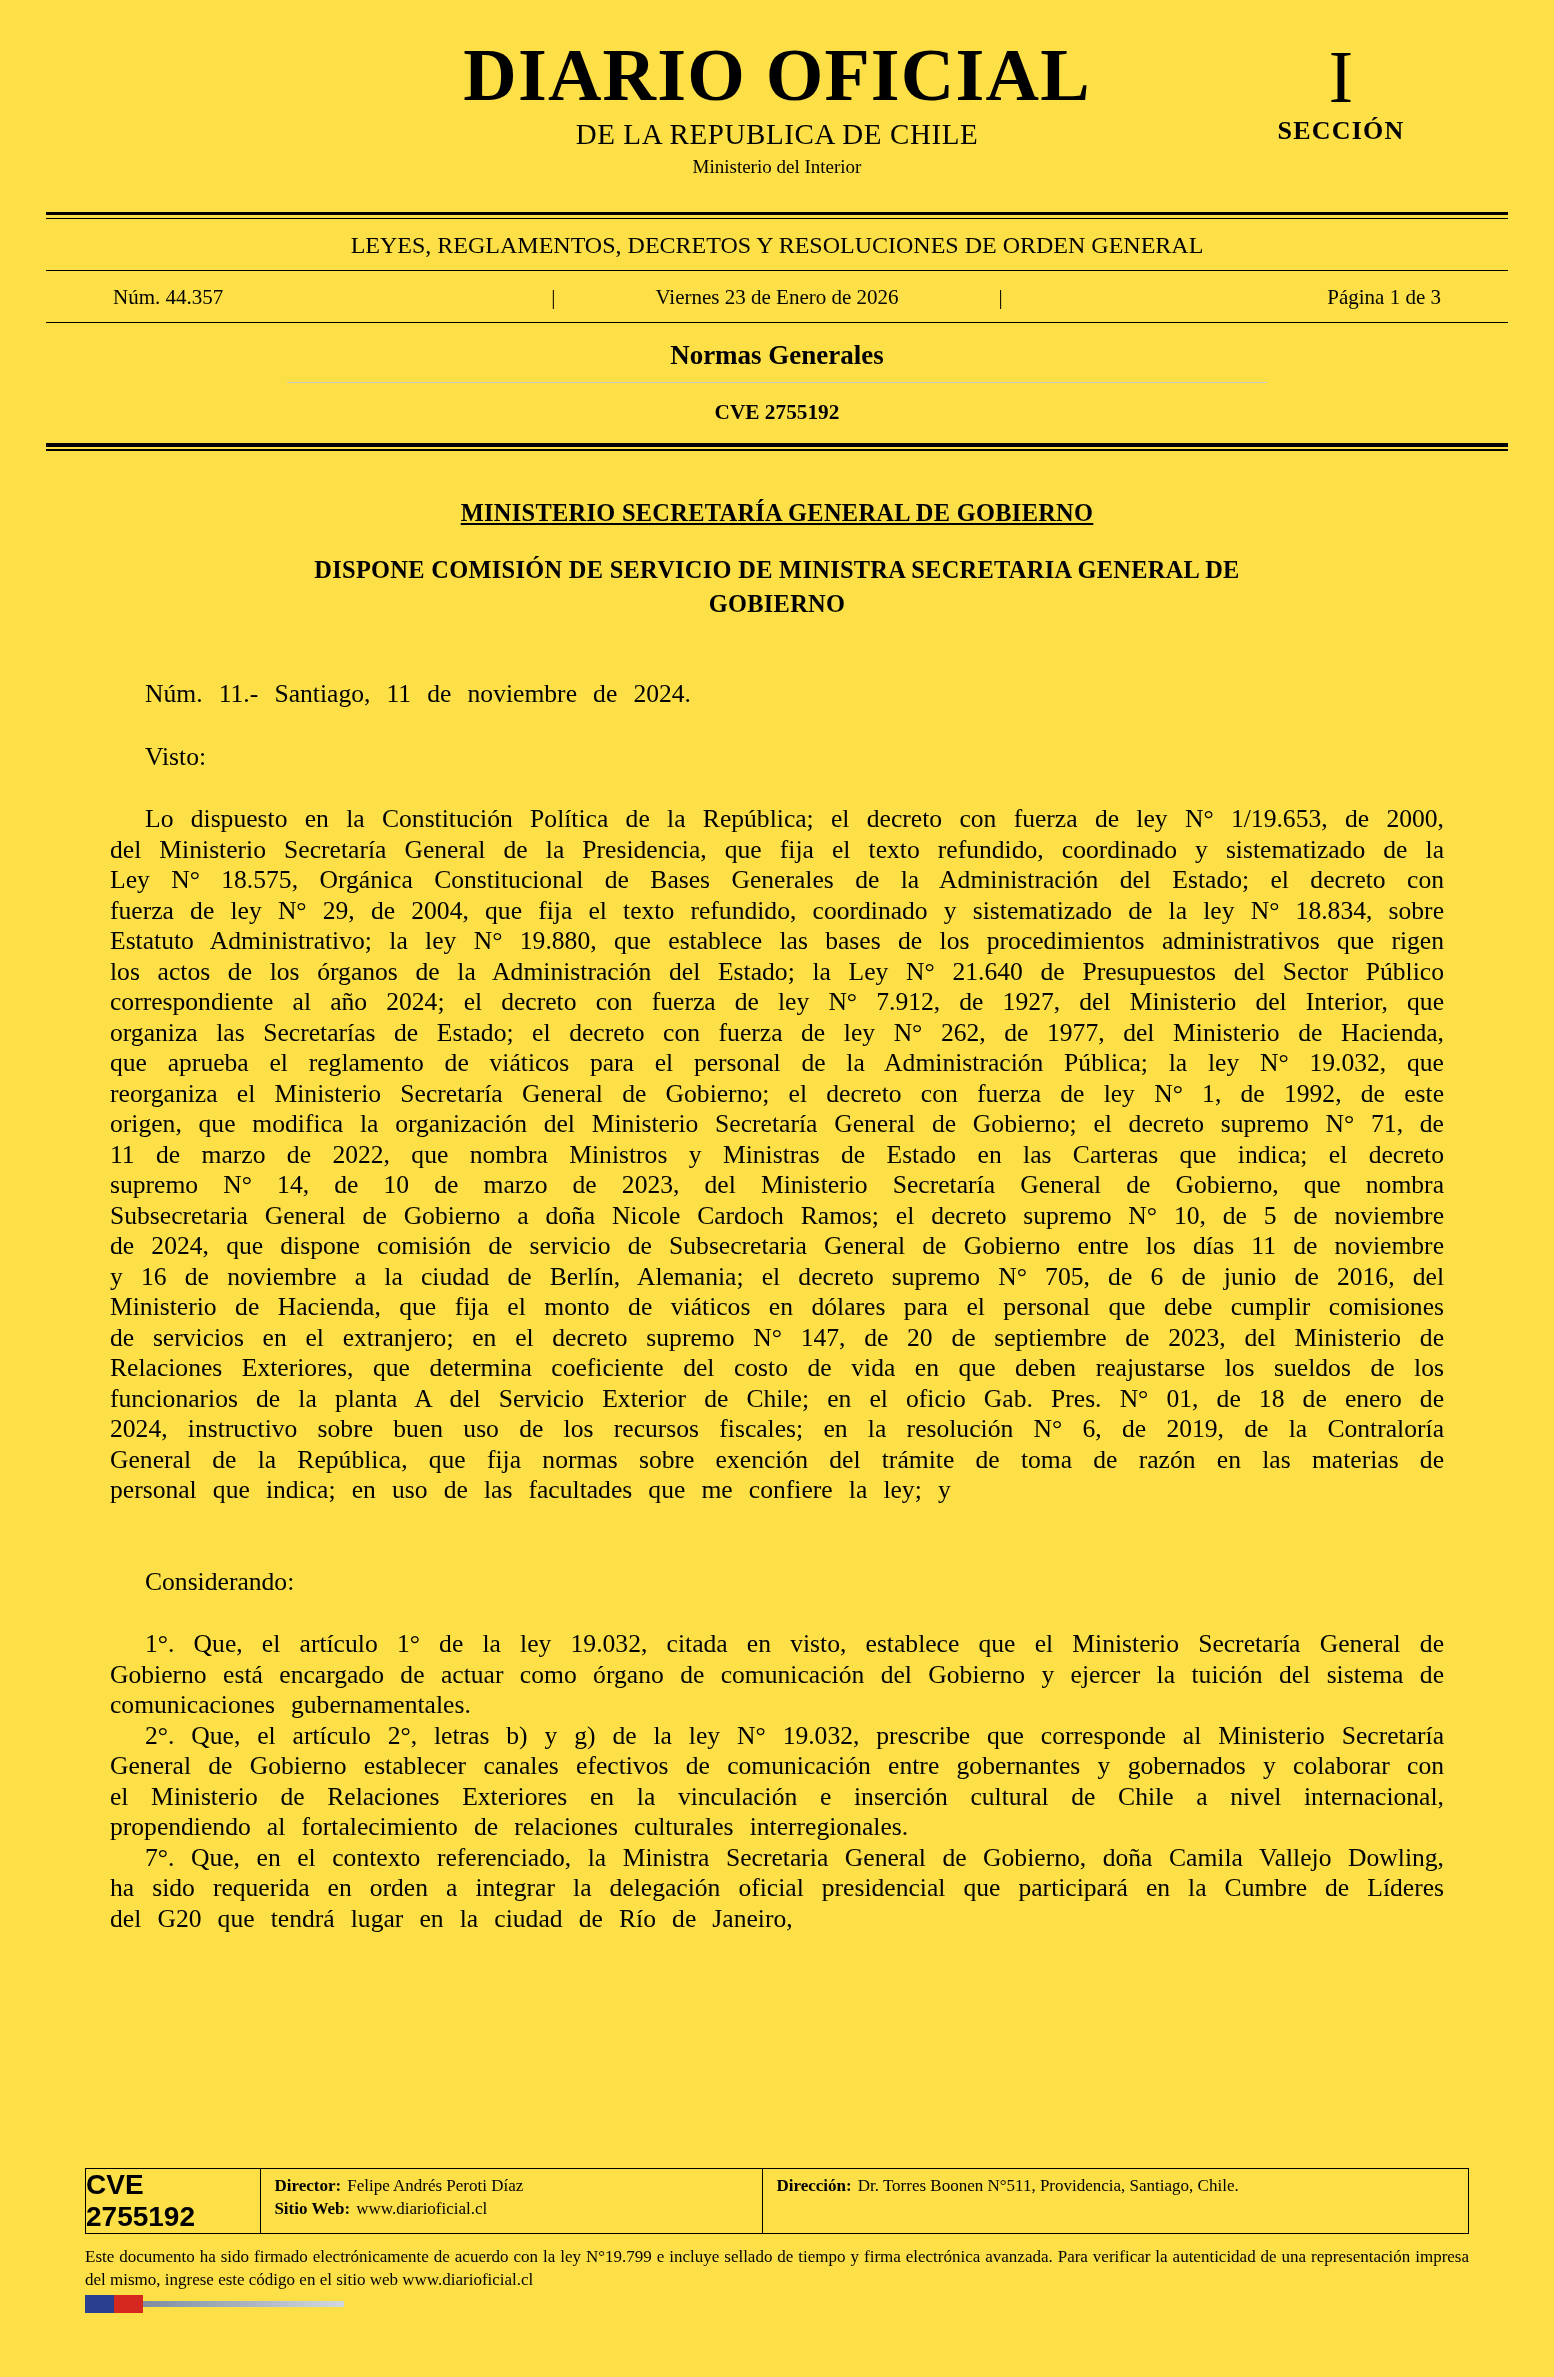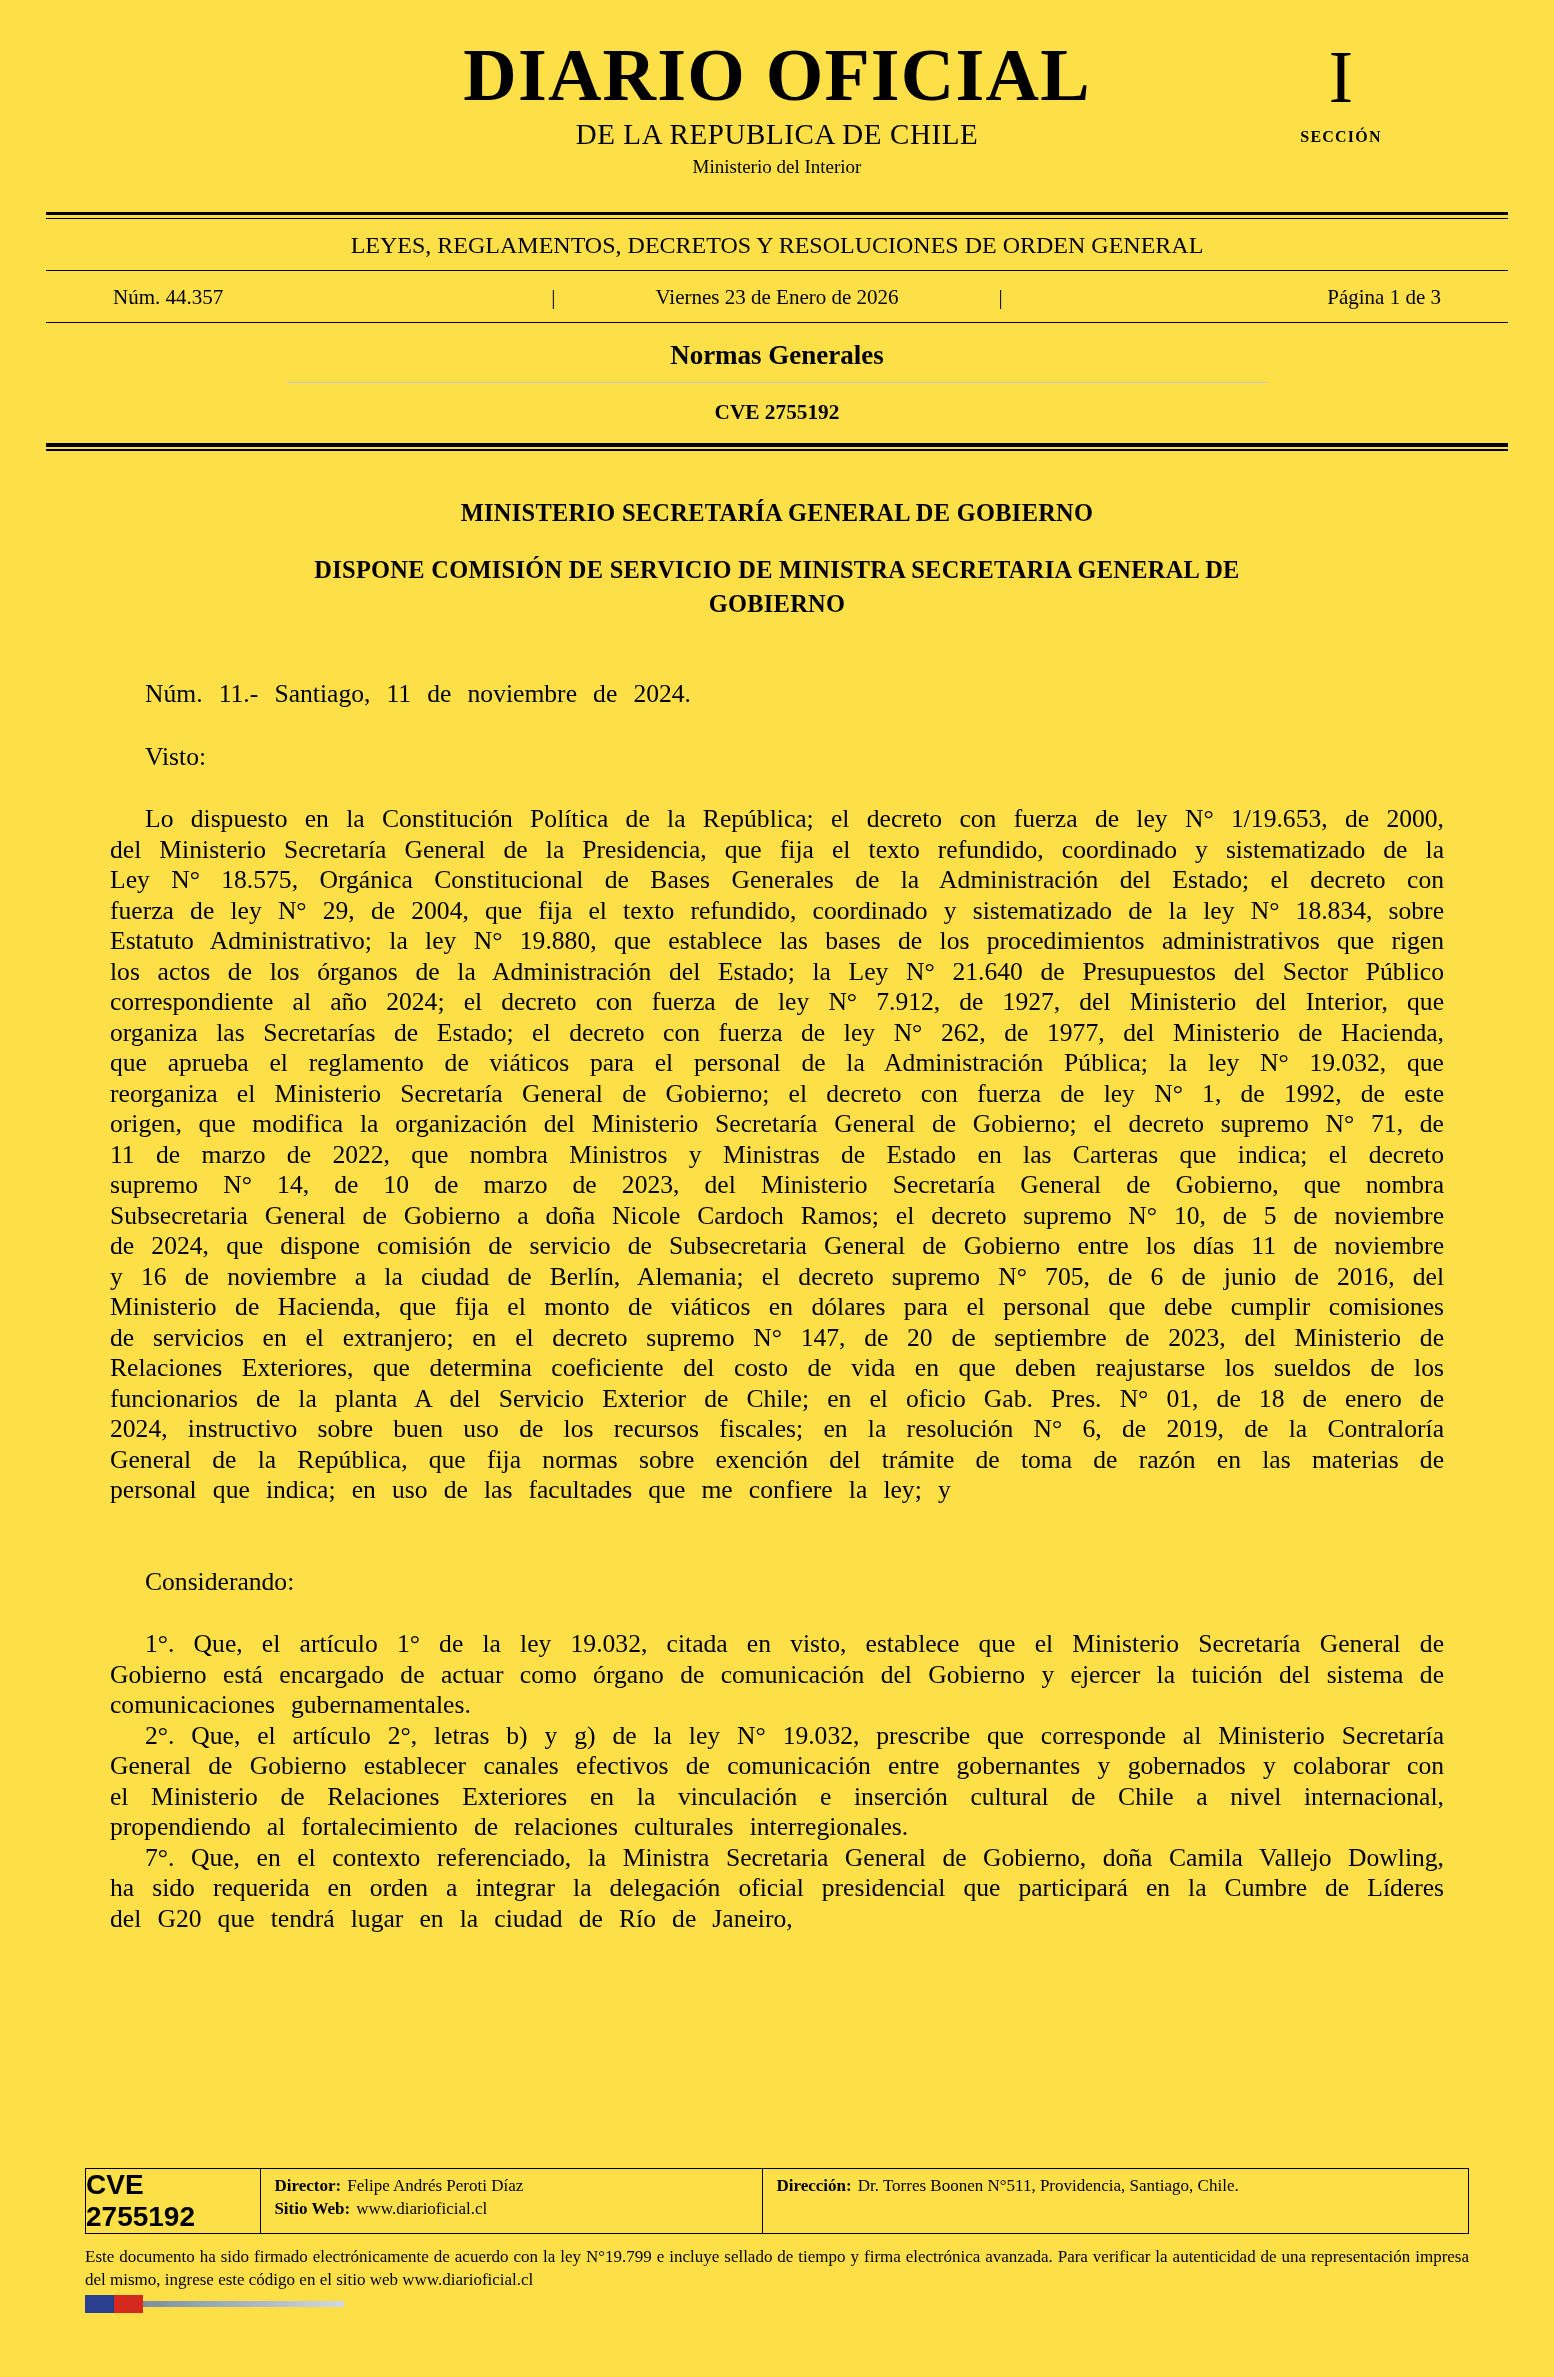--- a/index.html
+++ b/index.html
@@ -14,42 +14,42 @@
     overflow:hidden;
   }
 
   
   .masthead { position:relative; text-align:center; padding-top:3.7px; }
   .mast-title { font-size:74px; font-weight:bold; line-height:1.0; letter-spacing:1.2px; }
   .mast-sub { font-size:29px; margin-top:6.1px; letter-spacing:0.6px; }
   .mast-ministry { font-size:19px; margin-top:4.9px; }
   .section-block { position:absolute; top:8.5px; right:91px; width:152px; text-align:center; }
   .section-numeral { font-size:73px; line-height:0.95; }
-  .section-label { font-size:16px; font-weight:bold; letter-spacing:1.2px; margin-top:16px;text-align:center; }
+  .section-label { font-size:26px; font-weight:bold; letter-spacing:1.2px; margin-top:4px;text-align:center; }
 
   
   .rule-double { margin-top:34px; border-top:3px solid #000; border-bottom:1.8px solid #000; height:7.3px; }
   .rule { border-top:1.8px solid #000; }
   .rule-light { border-top:1.2px solid #c9c9c9; width:67%; margin:11px auto 0; }
   .rule-heavy { margin-top:18.3px; border-top:4.9px solid #000; border-bottom:2.4px solid #000; height:8px; }
 
   
   .banner-heading { text-align:center; font-weight:normal; font-size:24px; padding:13.4px 0 11px; }
   .info-row { display:flex; align-items:center; font-size:21px; padding:13.4px 67px 12.2px; }
   .info-cell { flex:1; }
   .info-left { text-align:left; }
   .info-center { text-align:center; }
   .info-right { text-align:right; }
   .info-sep { padding:0 4.9px; color:#000; }
   .category { text-align:center; font-weight:bold; font-size:27px; margin-top:17px; }
   .cve-top { text-align:center; font-weight:bold; font-size:21.3px; margin-top:17px; }
 
   
   .doc-body { padding:0 64px; }
-  .doc-heading { text-align:center; font-weight:bold; font-size:24.4px; margin-top:48px; letter-spacing:0.3px; }
+  .doc-heading { text-align:center; font-weight:bold; font-size:24.4px; margin-top:48px; letter-spacing:0.3px;text-decoration:underline; }
   .doc-title { text-align:center; font-weight:bold; font-size:24.4px; line-height:1.4; margin:25.6px auto 0; max-width:1036px; letter-spacing:0.3px; }
   .para { font-size:25.6px; line-height:30.5px; text-align:justify; text-indent:35px; word-spacing:0.38em; }
   .p-num { margin-top:58px; }
   .p-visto { margin-top:32px; }
   .p-main { margin-top:32px; }
   .p-considerando { margin-top:61px; }
   .p-item-first { margin-top:32px; }
 
   
   .footer { position:absolute; left:85px; right:85px; top:2168px; }

